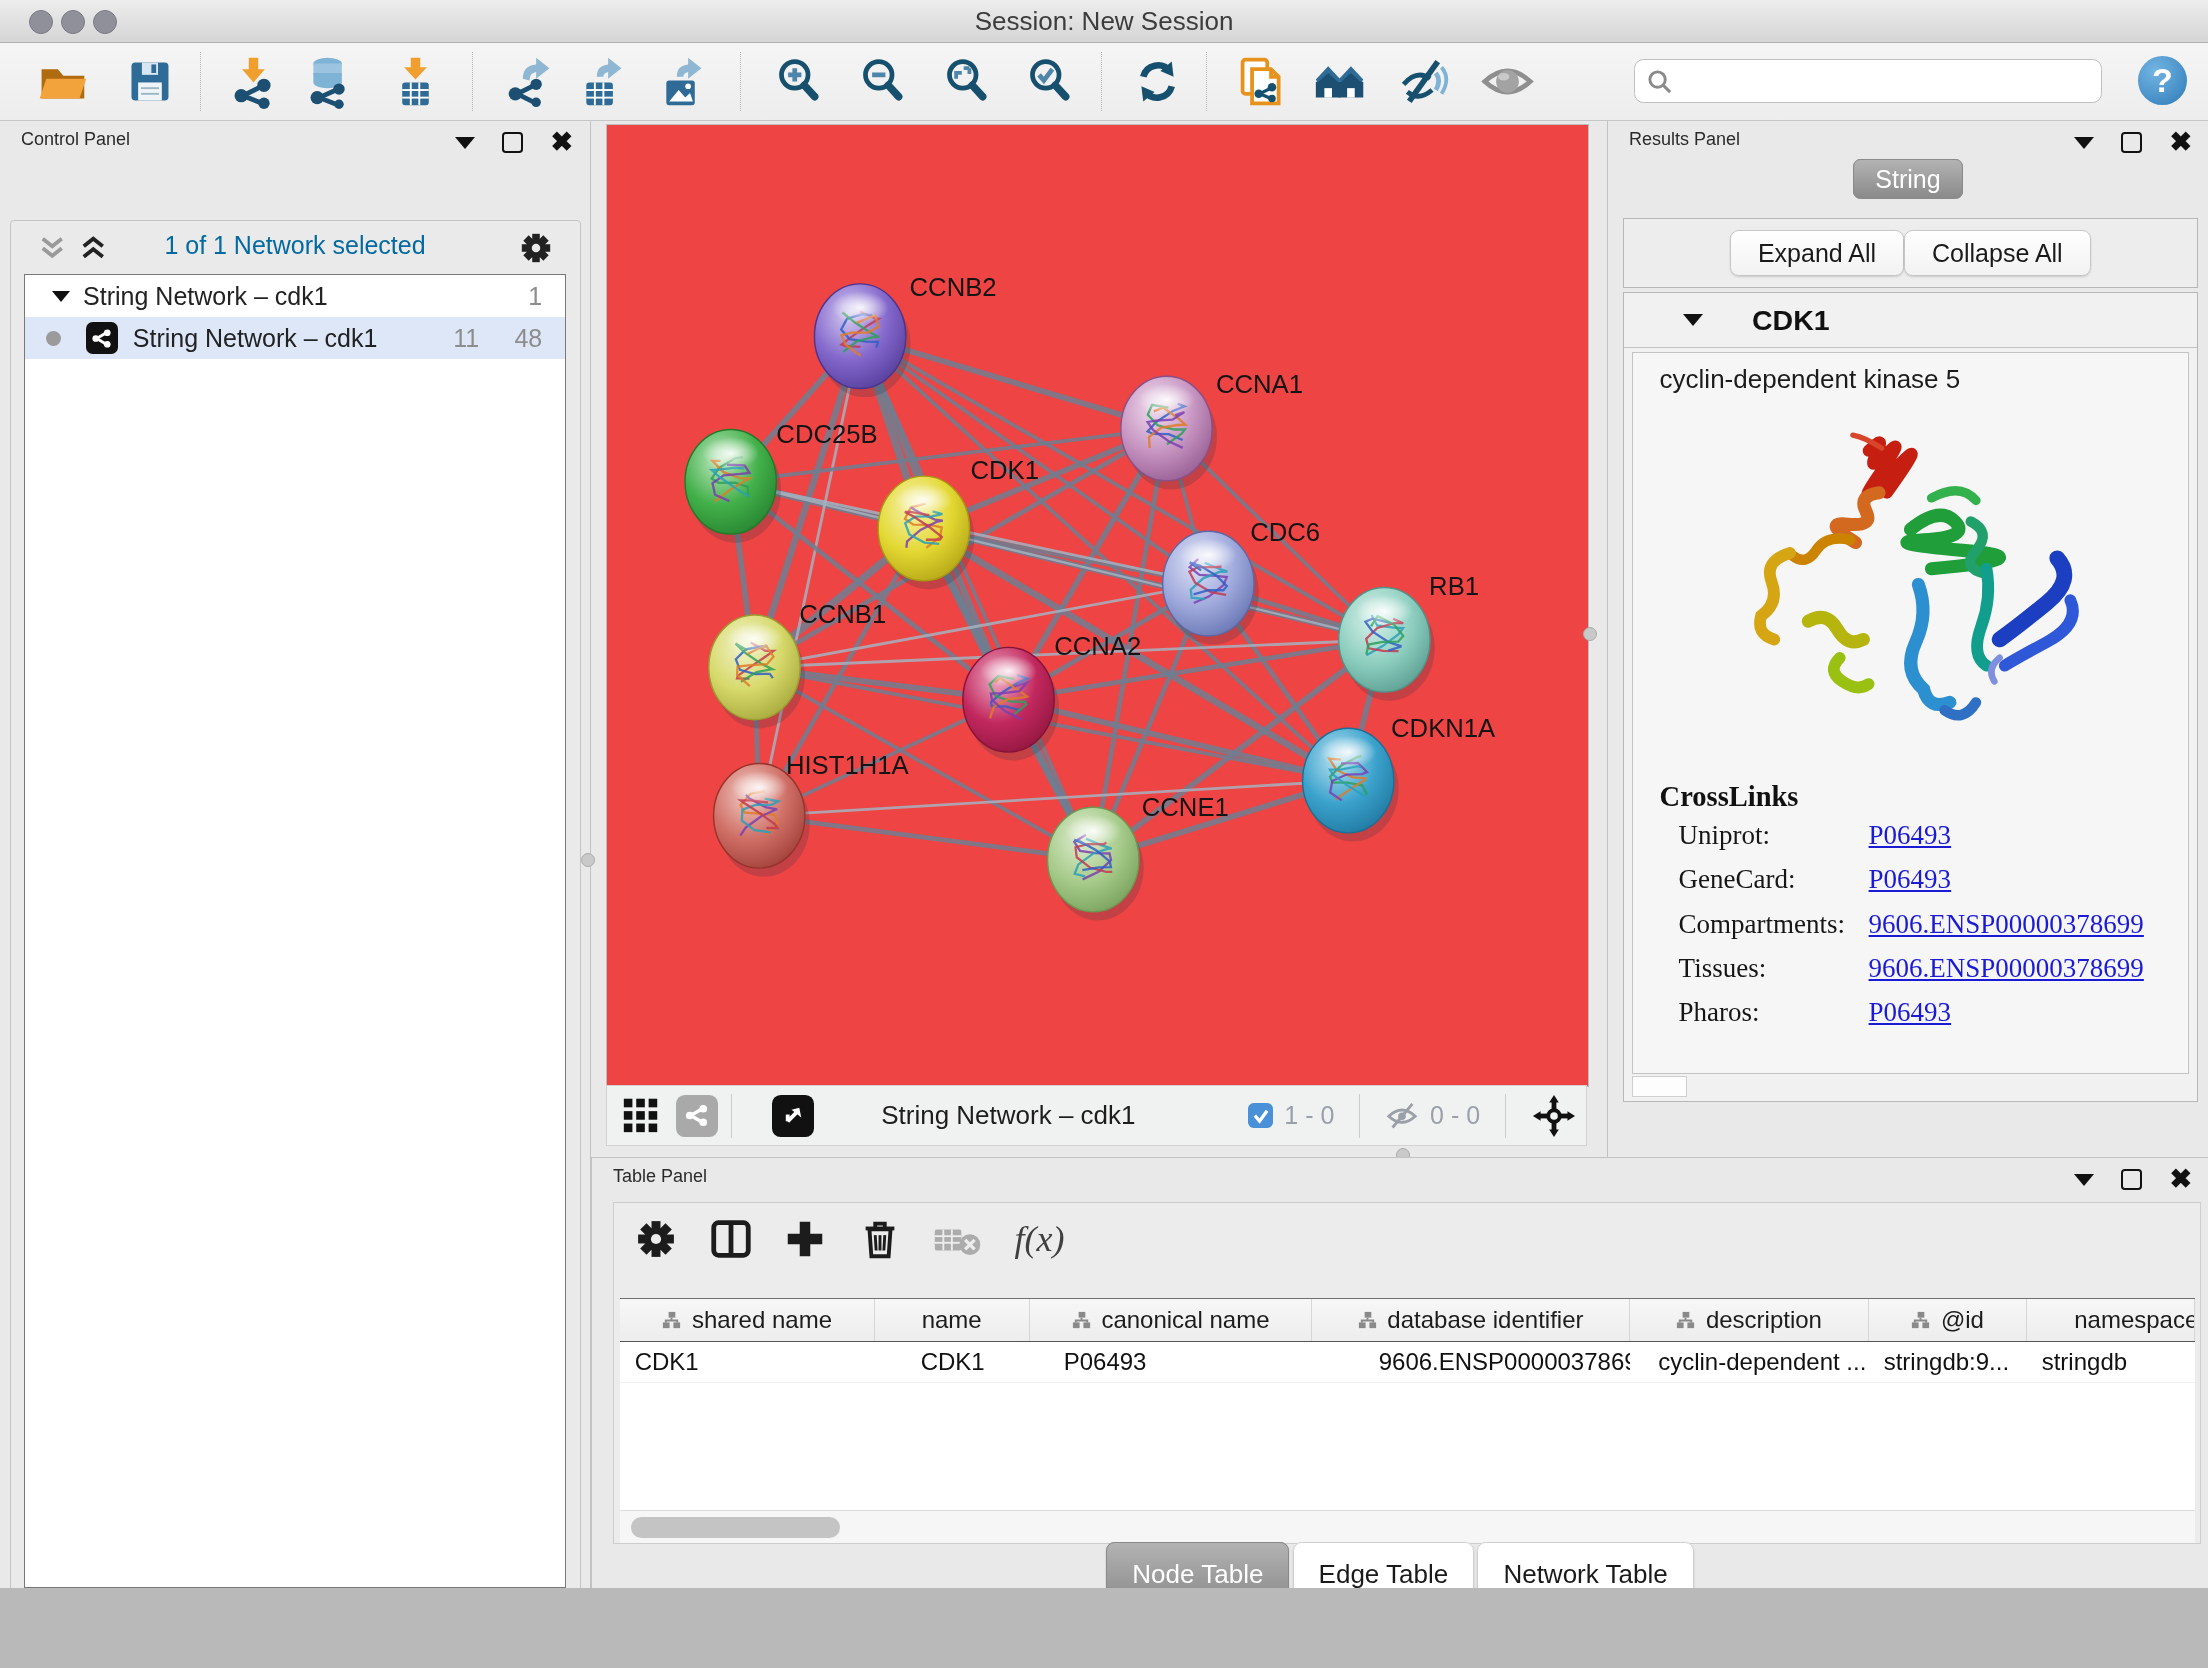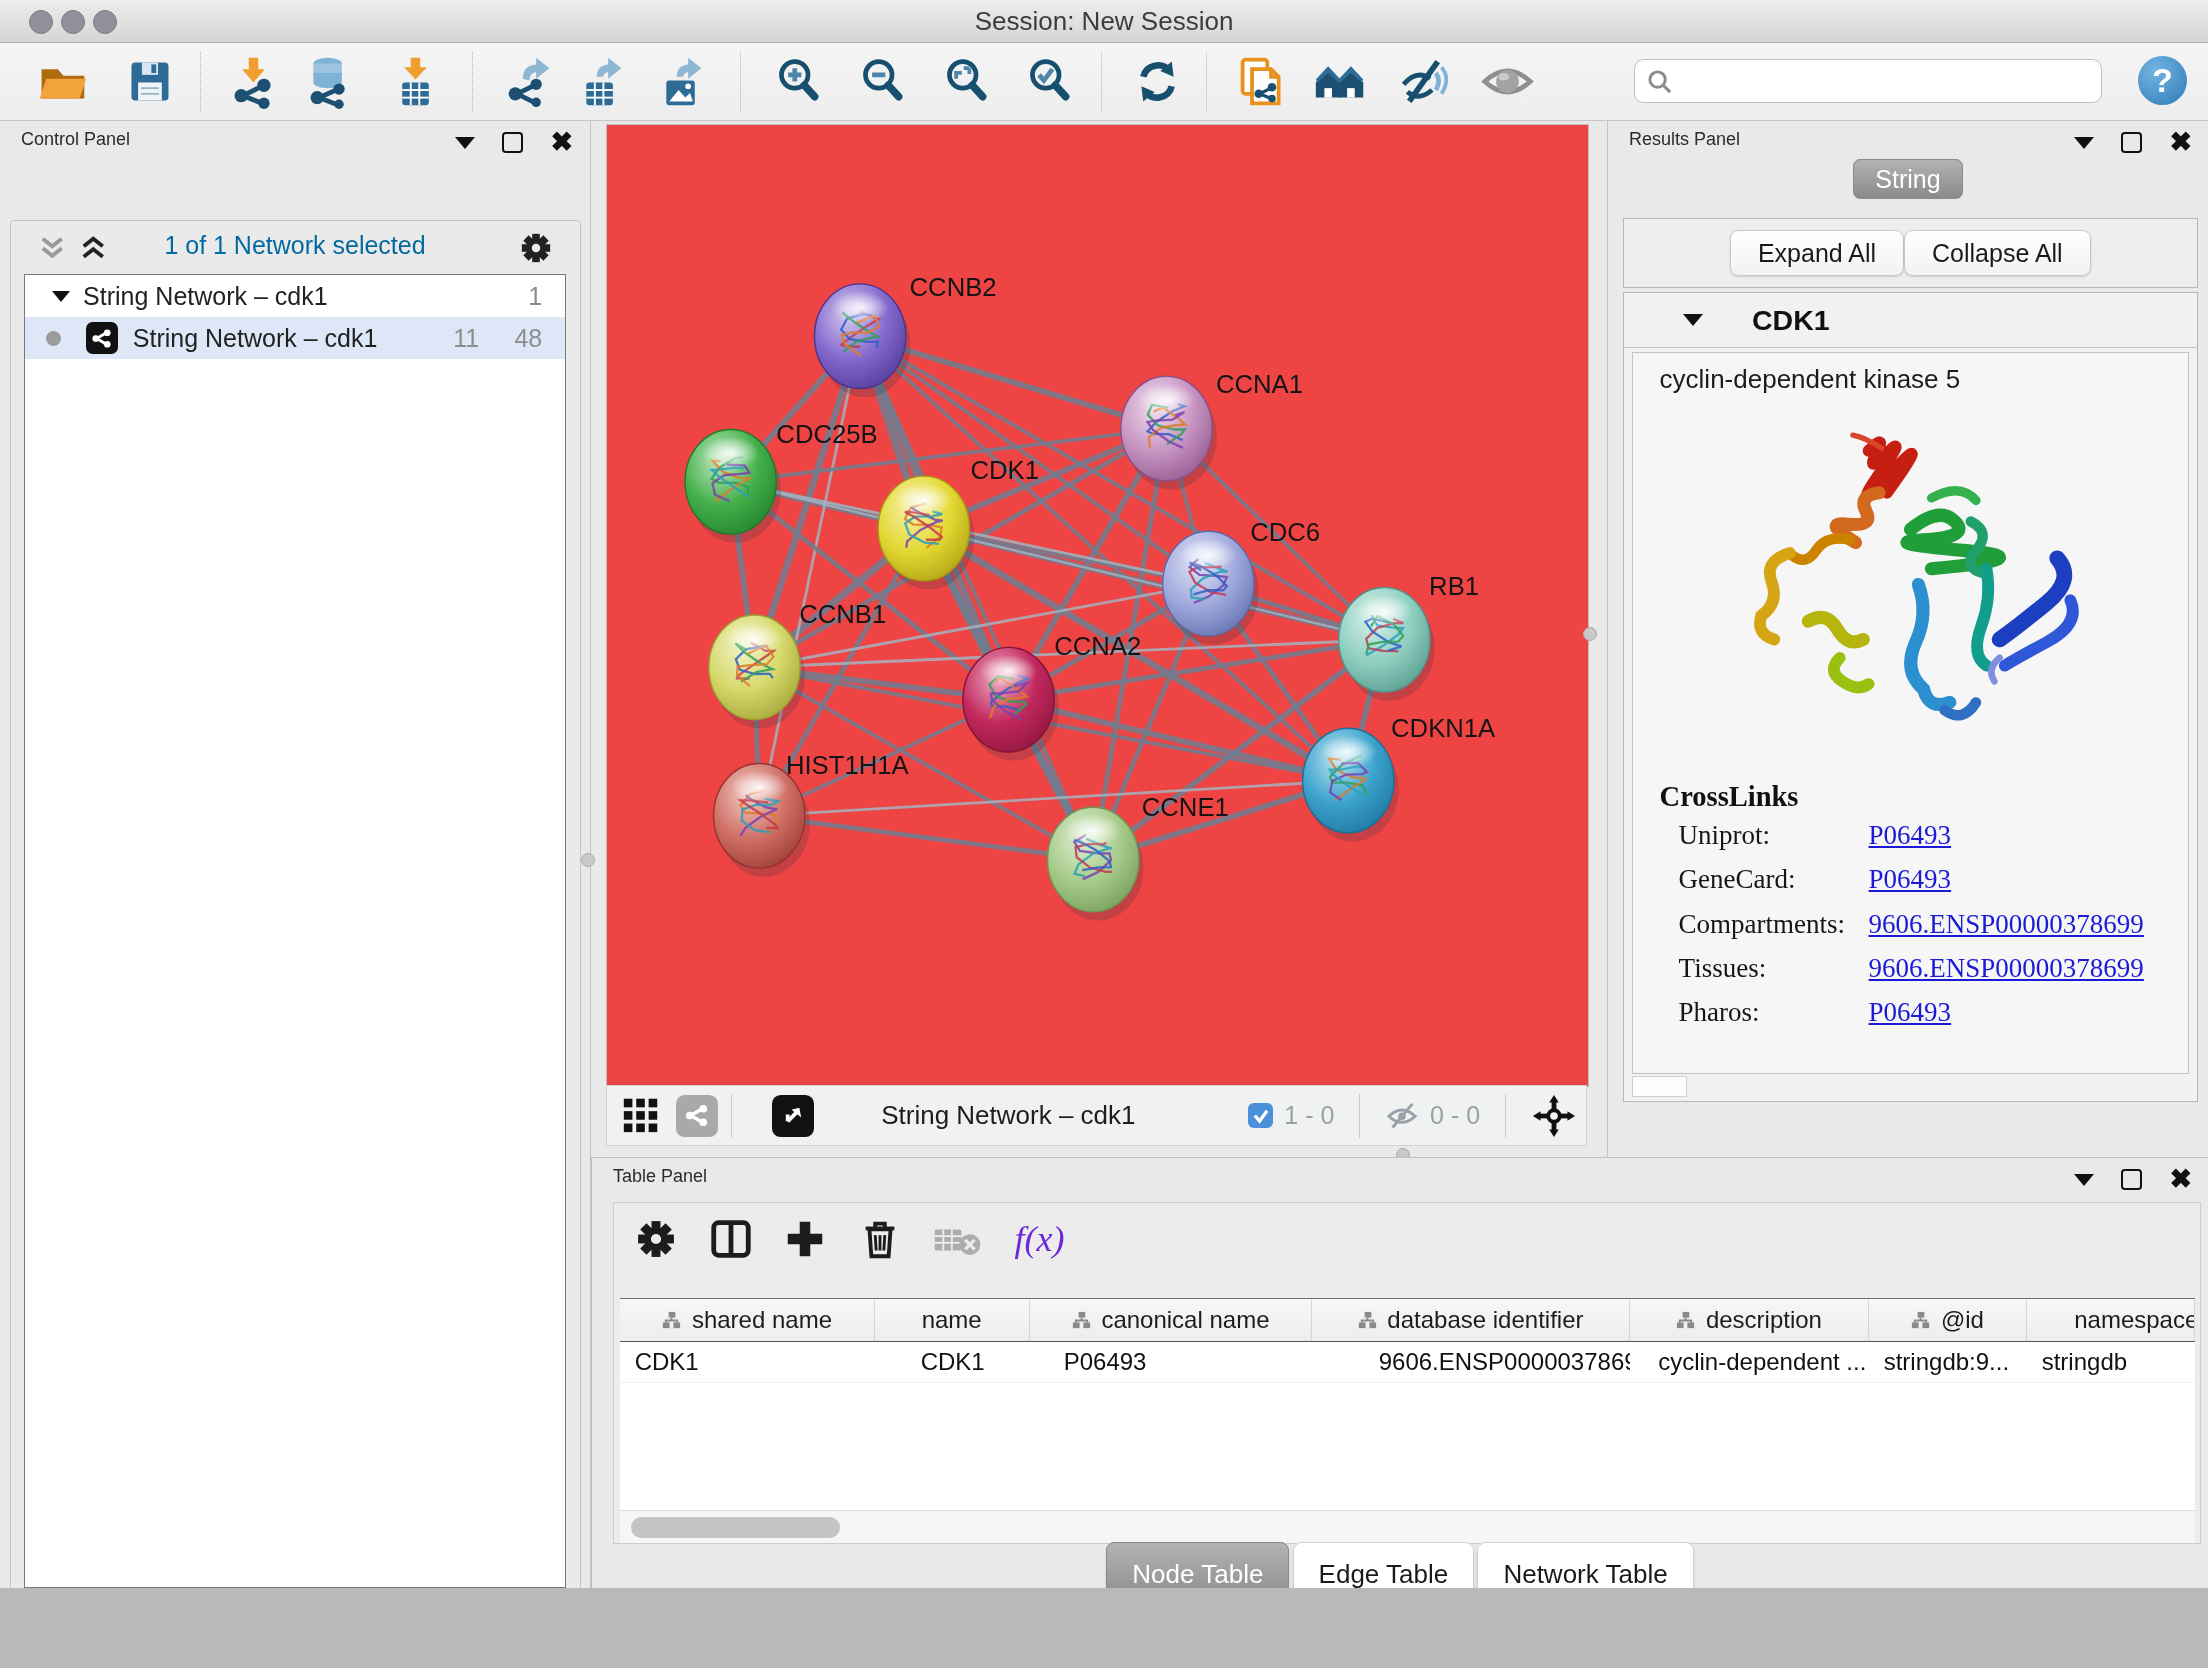--- a/index.html
+++ b/index.html
@@ -745,21 +745,21 @@
           </svg>
         <svg width="55" height="46" style="opacity:.95" viewBox="0 0 58 48">
             <rect x="4" y="14" width="28" height="22" rx="2" fill="#a9a9a9"></rect>
             <line x1="4" y1="21" x2="32" y2="21" stroke="#ececec" stroke-width="2"></line>
             <line x1="4" y1="28" x2="32" y2="28" stroke="#ececec" stroke-width="2"></line>
             <line x1="13" y1="14" x2="13" y2="36" stroke="#ececec" stroke-width="2"></line>
             <line x1="22" y1="14" x2="22" y2="36" stroke="#ececec" stroke-width="2"></line>
             <circle cx="41" cy="30" r="11" fill="#a9a9a9"></circle>
             <path d="M36 25l10 10M46 25l-10 10" stroke="#ececec" stroke-width="3.5"></path>
           </svg>
-        <span style="font-family:'Liberation Serif',serif;font-style:italic;font-size:36px;color:#6d28d9">f(x)</span>
+        <span style="font-family:'Liberation Serif',serif;font-style:italic;font-size:36px;color:#404040">f(x)</span>
       </div>
       <div class="dtable">
         <div class="thead">
           <div class="th" style="width:255px">
             <svg width="21" height="21" viewBox="0 0 22 22">
                 <rect x="8" y="2" width="7" height="6" fill="#8a8a8a"></rect>
                 <rect x="2" y="13" width="7" height="6" fill="#8a8a8a"></rect>
                 <rect x="13" y="13" width="7" height="6" fill="#8a8a8a"></rect>
                 <path d="M11 8v3M5 13v-2h12v2" fill="none" stroke="#8a8a8a" stroke-width="2"></path>
               </svg>

